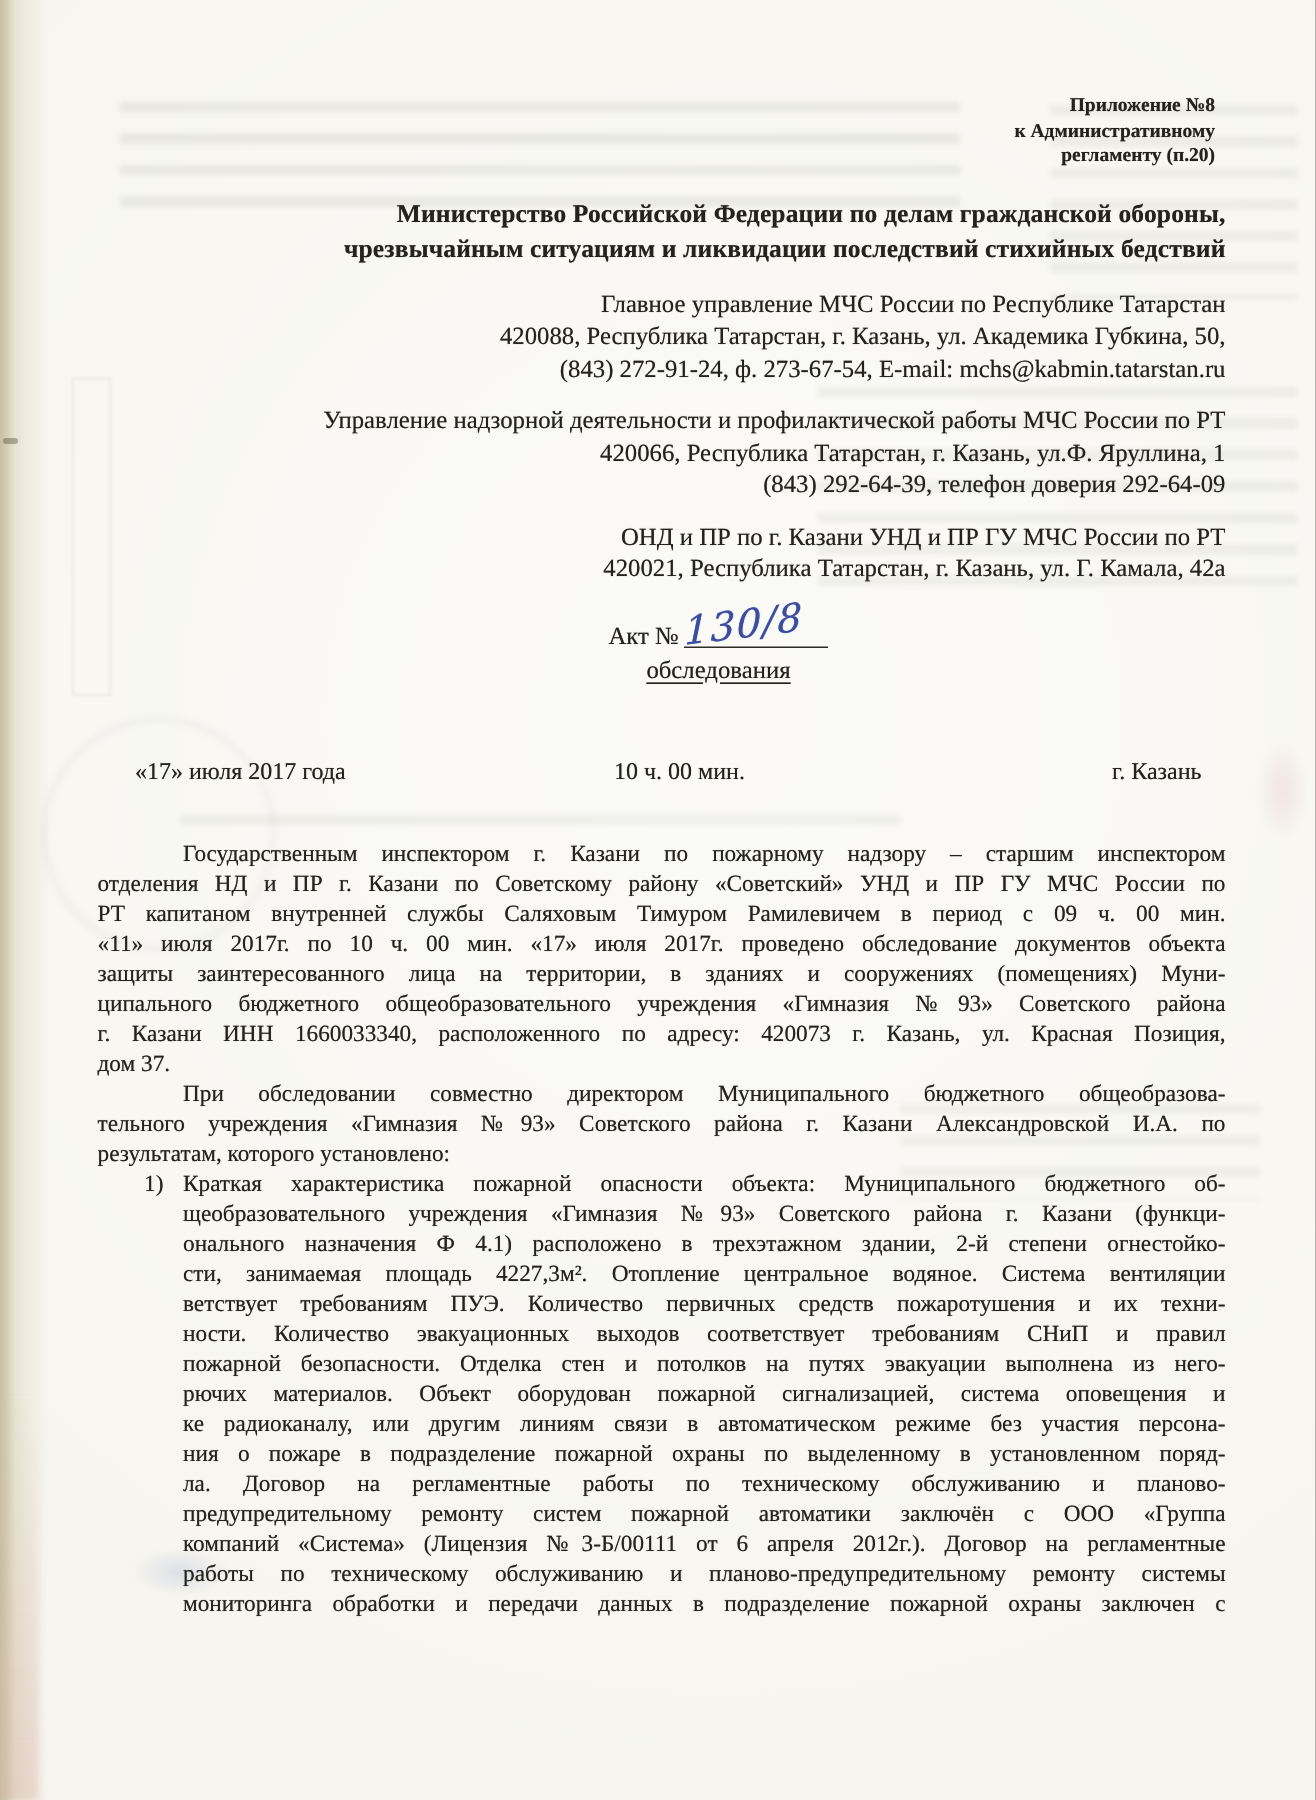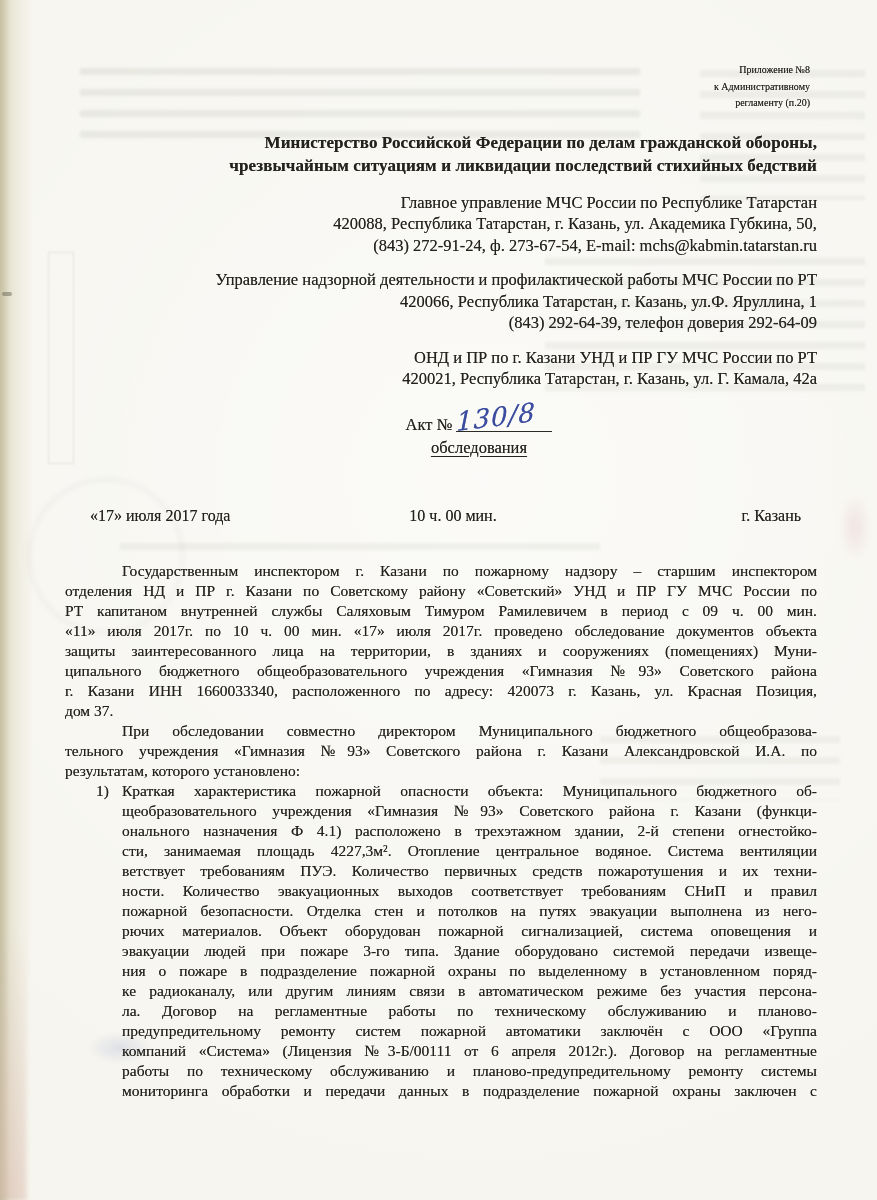--- a/index.html
+++ b/index.html
@@ -49,21 +49,21 @@
 
   .content{position:absolute;left:65px;top:0;width:752px;padding-top:62px;}
 
   .ln{white-space:nowrap;}
   .lines-right .ln{text-align:right;white-space:normal;}
   .lines-center .ln{text-align:right;white-space:normal;}
   .just .ln{white-space:normal;text-align:justify;text-align-last:justify;}
   .just:not(.all) .ln:last-child{text-align-last:left;}
   .indent .ln:first-child{text-indent:57px;}
 
-  .annex{font-size:10px;line-height:16.5px;margin-right:7px;}
+  .annex{font-size:13px;line-height:16.5px;margin-right:7px;font-weight:bold;}
   .ministry{font-size:17px;line-height:23px;font-weight:bold;margin-top:19px;letter-spacing:.1px;}
   .org{font-size:16.5px;line-height:21.5px;margin-top:15px;}
   .org.gap{margin-top:13px;}
 
   .act{margin-top:22px;text-align:center;font-size:16.5px;line-height:23px;position:relative;left:38px;}
   .act-number-line{display:inline-block;border-bottom:1.6px solid #2c2b26;min-width:96px;
     margin-left:4px;text-align:left;vertical-align:baseline;height:19px;}
   .hw{
     display:inline-block;font-family:"DejaVu Serif",serif;font-style:italic;
     font-size:26px;line-height:18px;color:#3c4da0;
@@ -166,23 +166,22 @@
         <span class="list-marker">1)</span>
         <div class="just all">
             <div class="ln">Краткая характеристика пожарной опасности объекта: Муниципального бюджетного об-</div>
             <div class="ln">щеобразовательного учреждения «Гимназия №93» Советского района г. Казани (функци-</div>
             <div class="ln">онального назначения Ф 4.1) расположено в трехэтажном здании, 2-й степени огнестойко-</div>
             <div class="ln">сти, занимаемая площадь 4227,3м². Отопление центральное водяное. Система вентиляции</div>
             <div class="ln">ветствует требованиям ПУЭ. Количество первичных средств пожаротушения и их техни-</div>
             <div class="ln">ности. Количество эвакуационных выходов соответствует требованиям СНиП и правил</div>
             <div class="ln">пожарной безопасности. Отделка стен и потолков на путях эвакуации выполнена из него-</div>
             <div class="ln">рючих материалов. Объект оборудован пожарной сигнализацией, система оповещения и</div>
-            <div class="ln">эвакуации людей при пожаре 3-го типа. Здание оборудовано системой передачи извеще-</div>
+            <div class="ln">ке радиоканалу, или другим линиям связи в автоматическом режиме без участия персона-</div>
             <div class="ln">ния о пожаре в подразделение пожарной охраны по выделенному в установленном поряд-</div>
-            <div class="ln">ке радиоканалу, или другим линиям связи в автоматическом режиме без участия персона-</div>
             <div class="ln">ла. Договор на регламентные работы по техническому обслуживанию и планово-</div>
             <div class="ln">предупредительному ремонту систем пожарной автоматики заключён с ООО «Группа</div>
             <div class="ln">компаний «Система» (Лицензия №3-Б/00111 от 6 апреля 2012г.). Договор на регламентные</div>
             <div class="ln">работы по техническому обслуживанию и планово-предупредительному ремонту системы</div>
             <div class="ln">мониторинга обработки и передачи данных в подразделение пожарной охраны заключен с</div>
           </div>
       </div>
     </div>
 
   </div>

